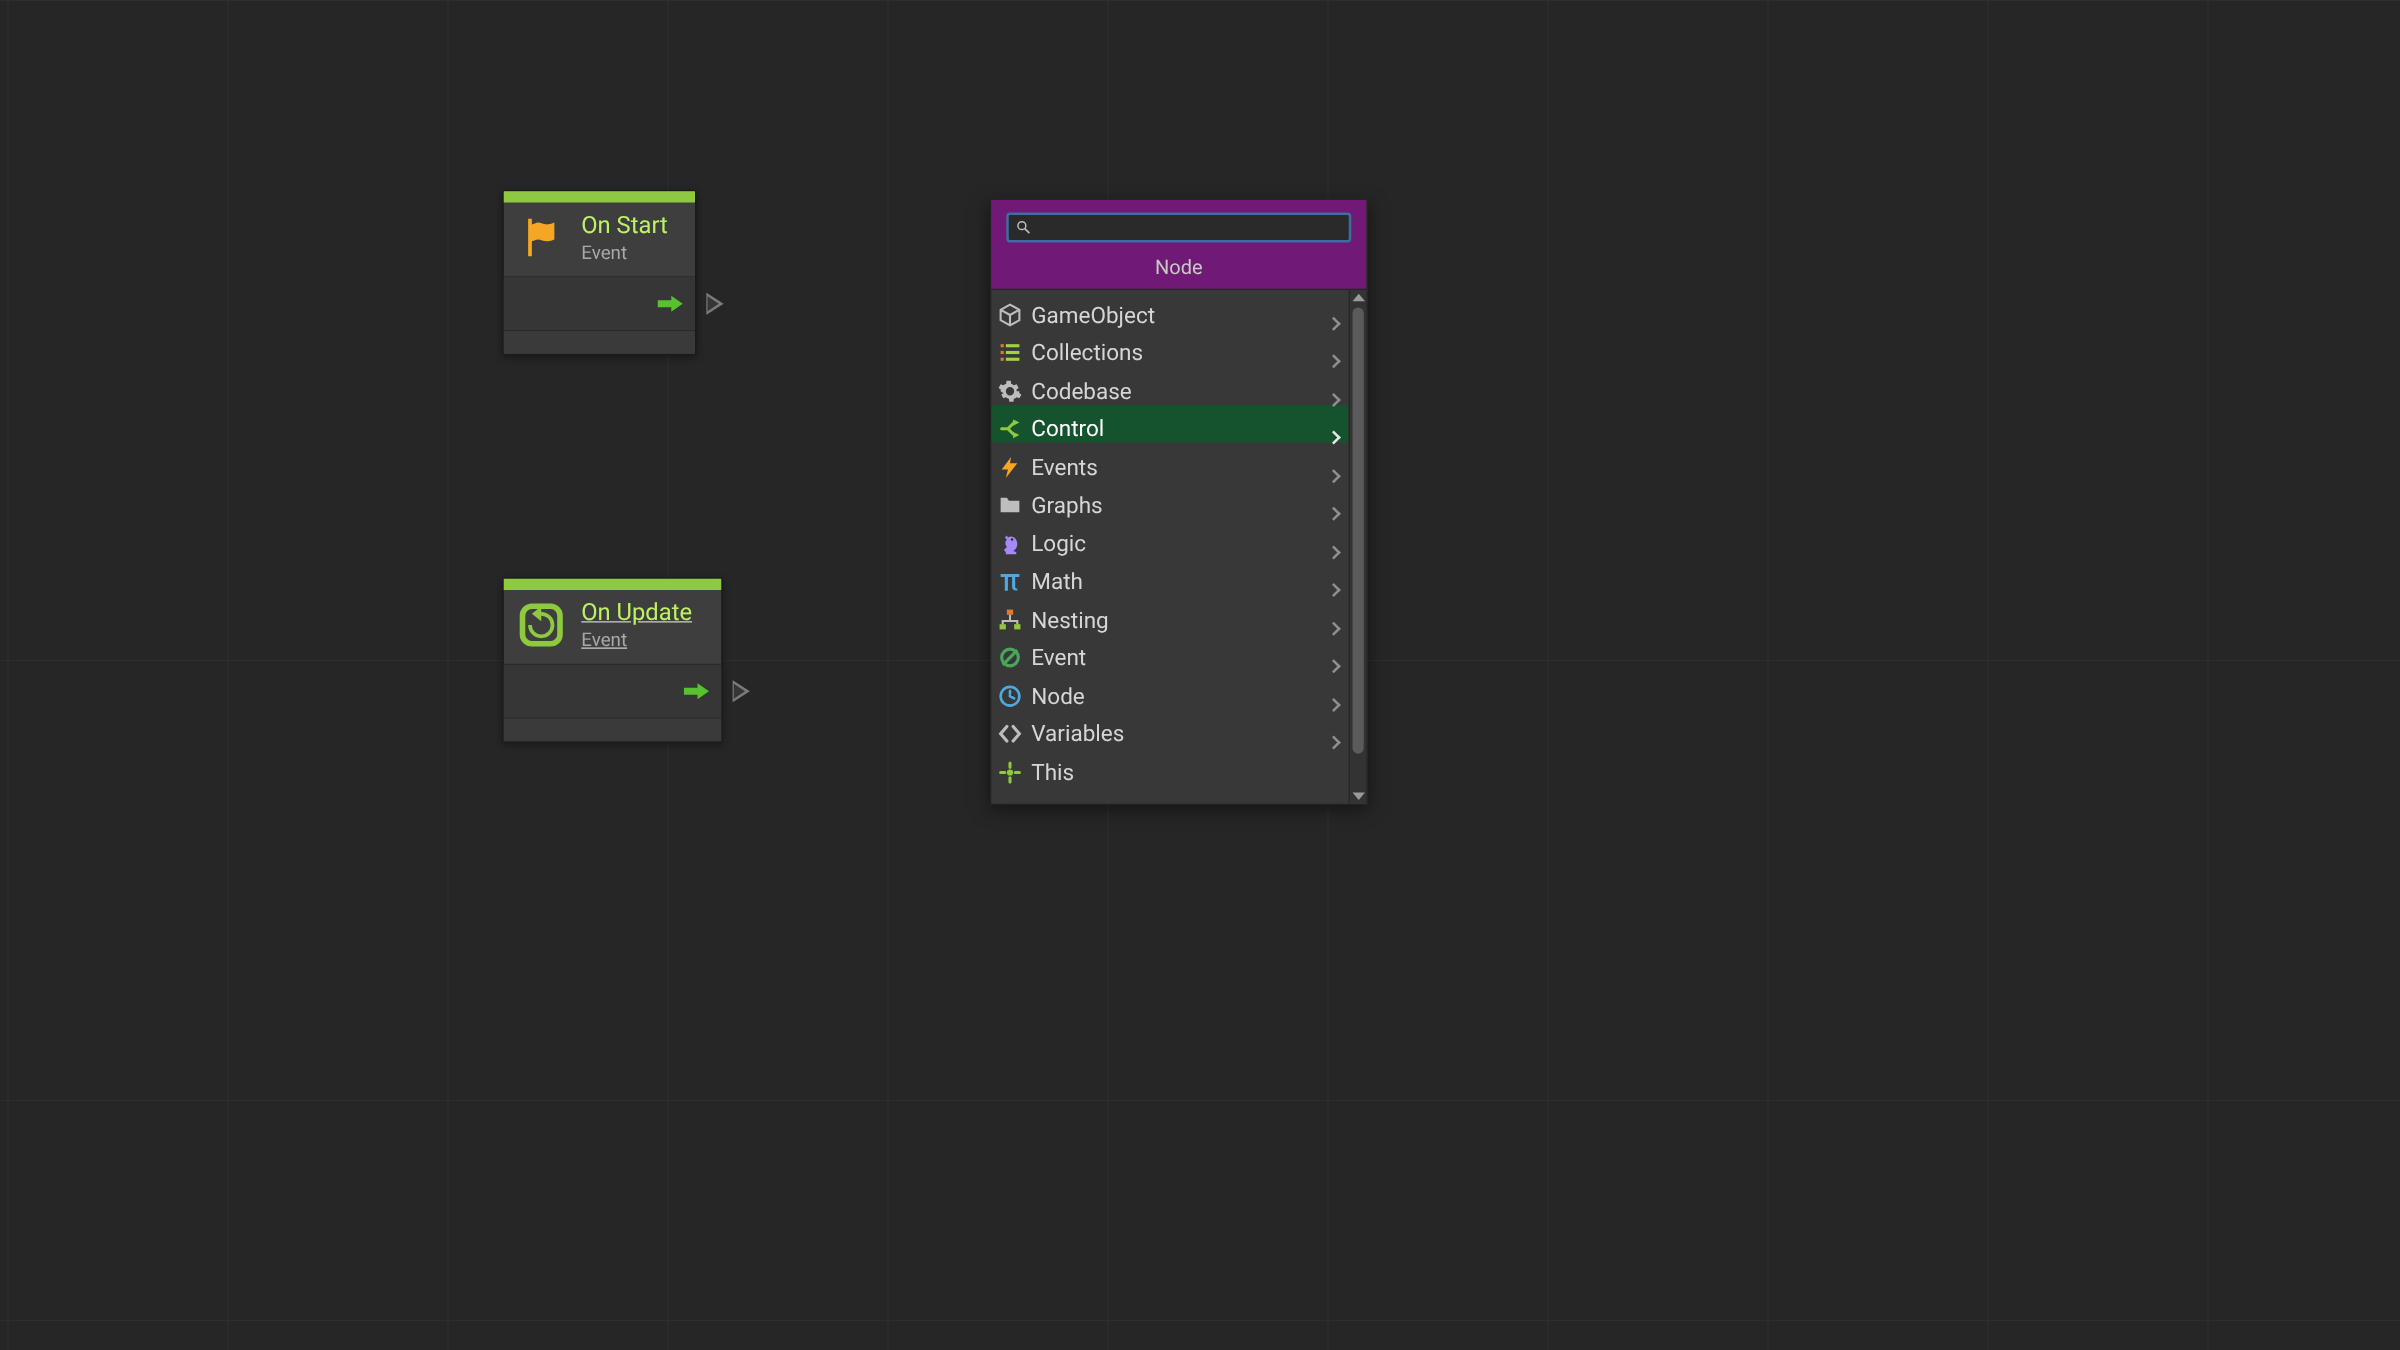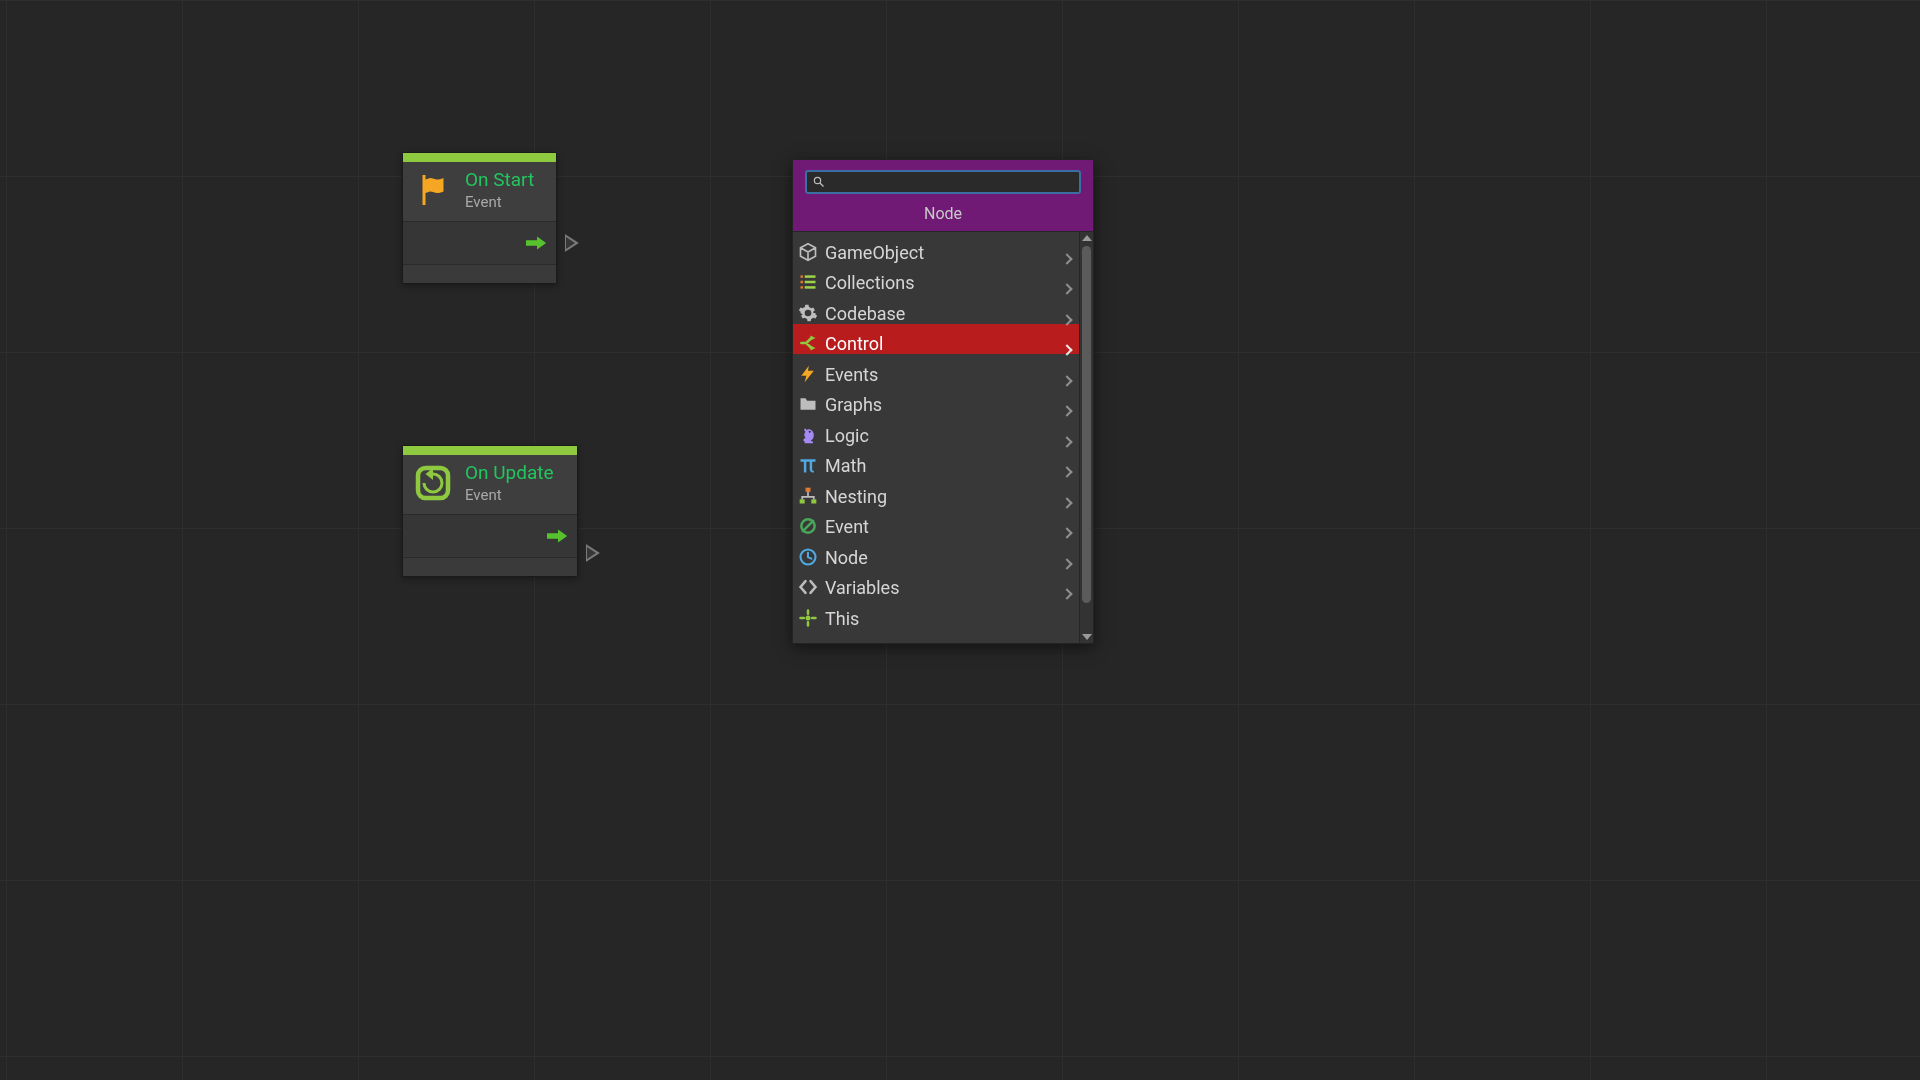--- a/index.html
+++ b/index.html
@@ -42,21 +42,21 @@
     gap: 12px;
     border-bottom: 1px solid #2a2a2a;
   }
   .node-header .icon {
     width: 40px; height: 40px;
     display:flex;align-items:center;justify-content:center;
     flex:0 0 auto;
   }
   .node-title {
     font-size: 19px;
-    color: #22c55e;
+    color: #bef264;
     font-weight: 400;
     line-height: 1.1;
   }
   .node-sub {
     font-size: 15px;
     color: #a8a8a8;
     margin-top: 2px;
   }
   .node-body {
     height: 43px;
@@ -151,21 +151,21 @@
     color: #d6d6d6;
     cursor: pointer;
   }
   .finder-item .ficon {
     width: 22px; height: 22px;
     display:flex;align-items:center;justify-content:center;
     flex:0 0 auto;
   }
   .finder-item .flabel { flex:1; }
   .finder-item.selected {
-    background: #b91c1c;
+    background: #14532d;
     color: #fff;
   }
   .chev {
     width: 8px; height: 8px;
     border-top: 2px solid #8f8f8f;
     border-right: 2px solid #8f8f8f;
     transform: rotate(45deg);
     flex: 0 0 auto;
   }
   .finder-item.selected .chev{
@@ -221,21 +221,21 @@
       </div>
       <div class="node-body">
         <span class="arrow-green">
           <svg viewBox="0 0 24 14" width="22" height="14">
             <path fill="#57c22d" d="M0 4h12V0l10 7-10 7v-4H0z"></path>
           </svg>
         </span>
       </div>
       <div class="node-foot"></div>
     </div>
-    <div class="node" style="left: 402px; top: 445px; width: 176px;">
+    <div class="node" style="left: 402px; top: 462px; width: 176px; text-decoration: underline;">
       <div class="node-top-bar"></div>
       <div class="node-header">
         <span class="icon">
           <svg viewBox="0 0 24 24" width="36" height="36">
             <rect x="2" y="2" width="20" height="20" rx="5" fill="none" stroke="#8ec940" stroke-width="3"></rect>
             <path d="M7 12a5 5 0 1 0 5-5v3L7 6l5-4v3a7 7 0 1 1-7 7h2z" fill="#8ec940"></path>
           </svg>
         </span>
         <div>
           <div class="node-title">On Update</div>

